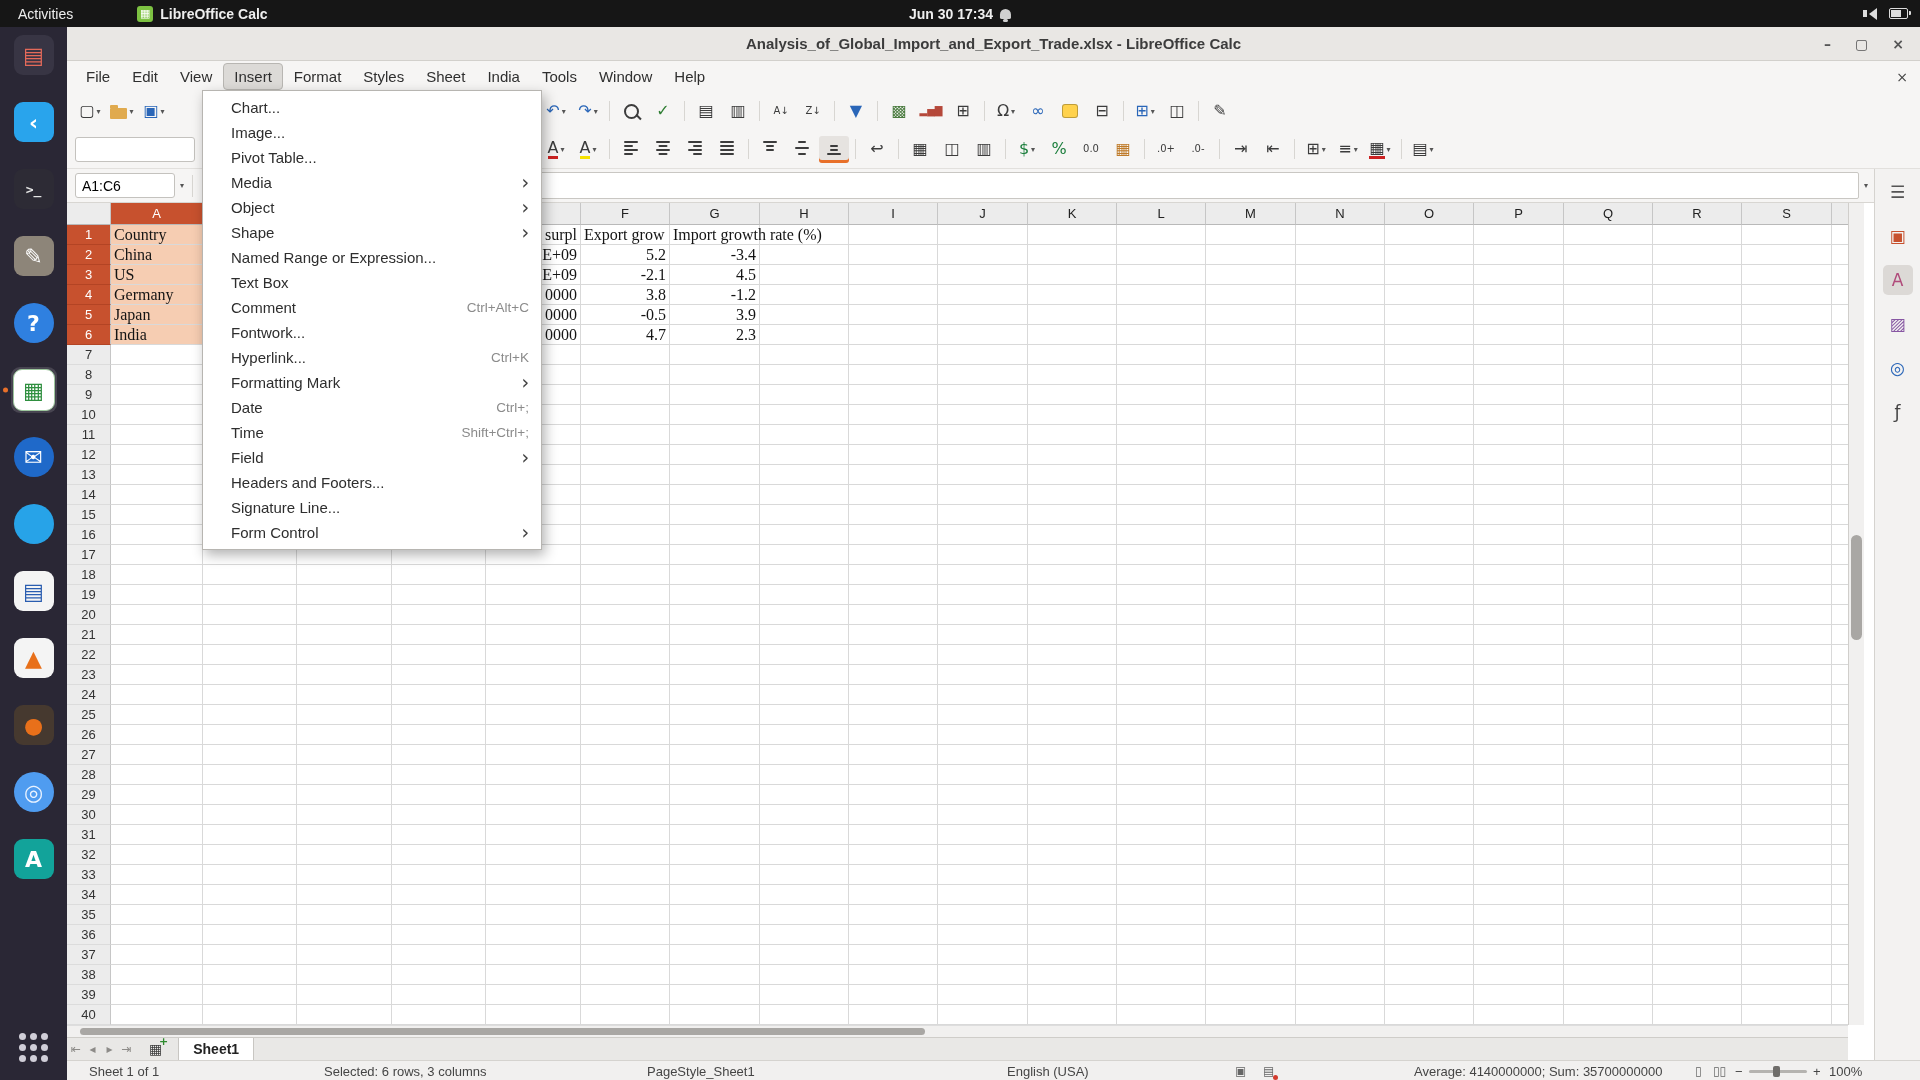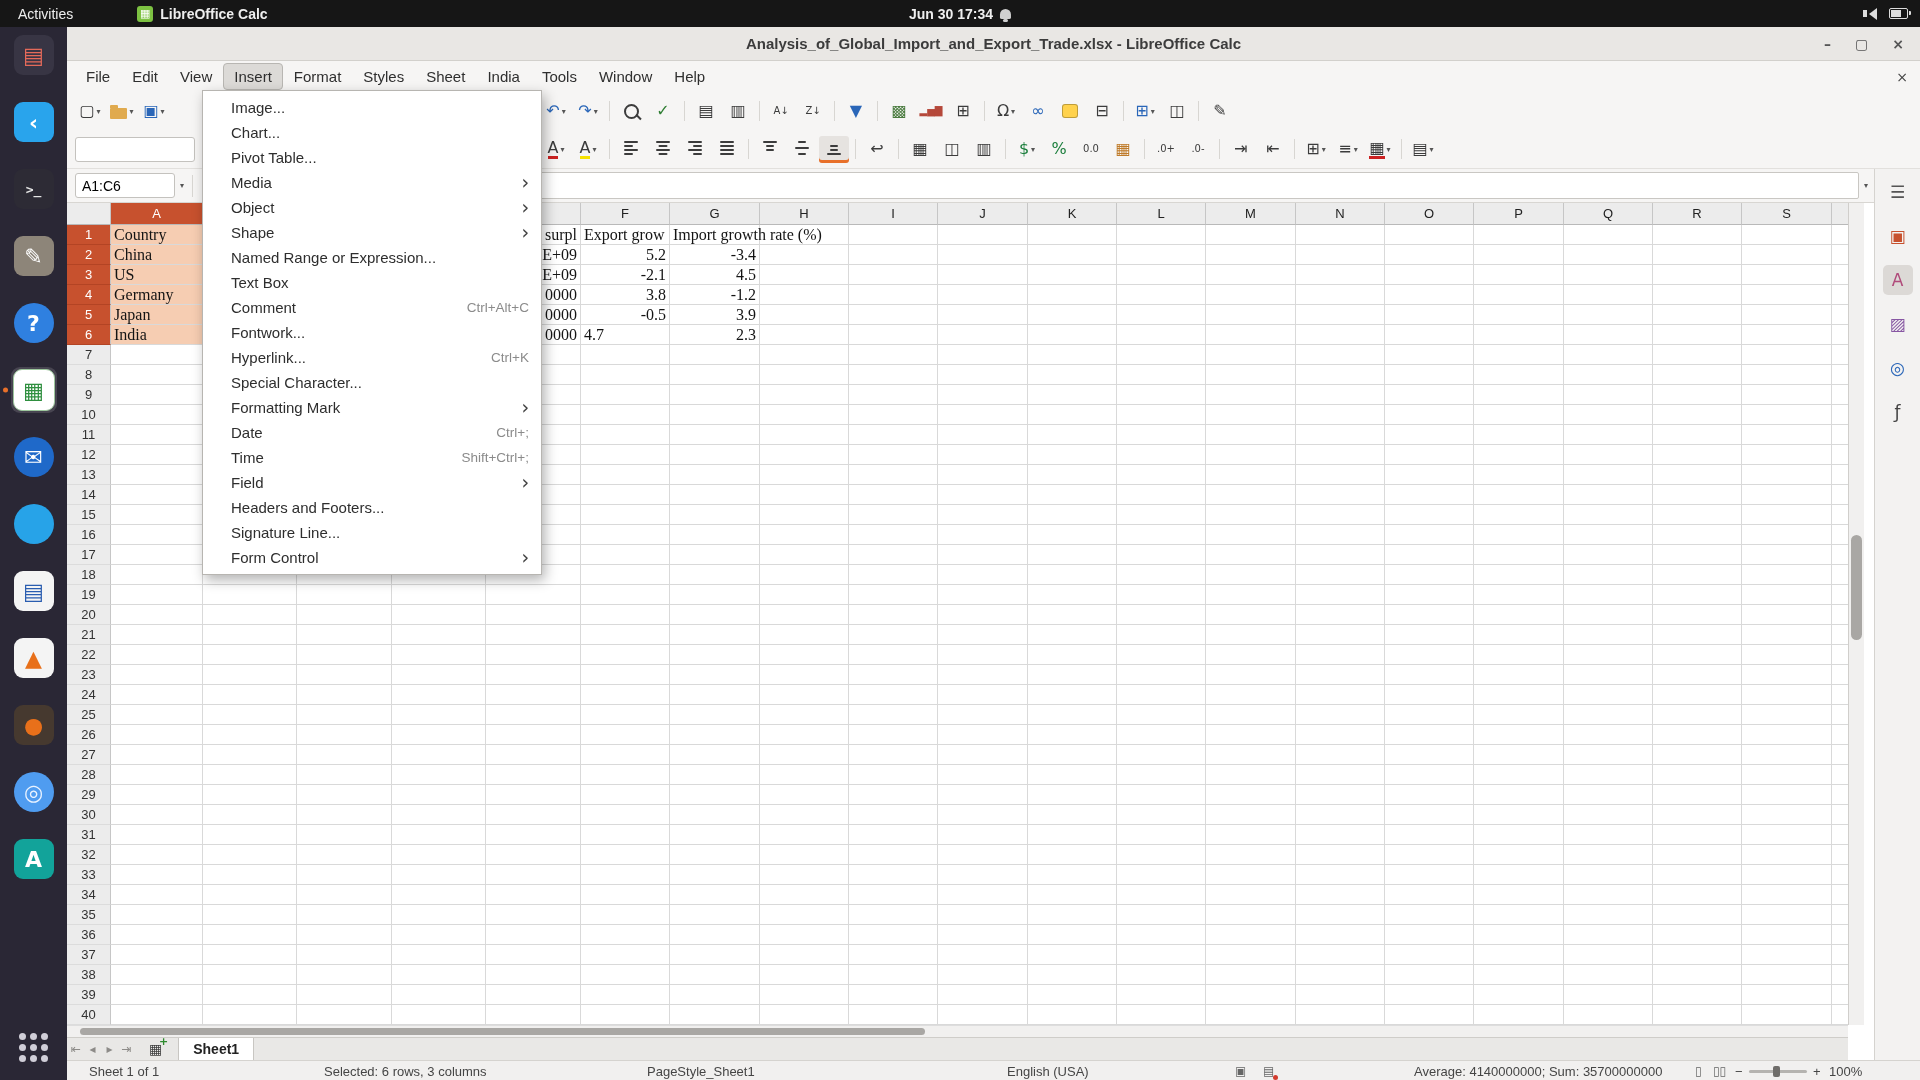--- a/index.html
+++ b/index.html
@@ -604,21 +604,21 @@
         <div class="cell" style="width: 90px;"></div>
         <div class="cell" style="width: 89px;"></div>
       </div>
       <div class="grow">
         <div class="rh sel">6</div>
         <div class="cell fillA" style="width: 92px; text-align: left;">India</div>
         <div class="cell" style="width: 94px;"></div>
         <div class="cell" style="width: 95px;"></div>
         <div class="cell" style="width: 94px;"></div>
         <div class="cell" style="width: 95px; text-align: right;">0000</div>
-        <div class="cell" style="width: 89px; ">4.7</div>
+        <div class="cell" style="width: 89px; text-align: right;">4.7</div>
         <div class="cell" style="width: 90px; text-align: right;">2.3</div>
         <div class="cell" style="width: 89px;"></div>
         <div class="cell" style="width: 89px;"></div>
         <div class="cell" style="width: 90px;"></div>
         <div class="cell" style="width: 89px;"></div>
         <div class="cell" style="width: 89px;"></div>
         <div class="cell" style="width: 90px;"></div>
         <div class="cell" style="width: 89px;"></div>
         <div class="cell" style="width: 89px;"></div>
         <div class="cell" style="width: 90px;"></div>
@@ -1451,24 +1451,24 @@
       <div class="sbt" style="color: rgb(85, 85, 85);">☰</div>
       <div class="sbt" style="color: rgb(199, 81, 46);">▣</div>
       <div class="sbt active" style="color: rgb(176, 74, 122);">A</div>
       <div class="sbt" style="color: rgb(135, 87, 163);">▨</div>
       <div class="sbt" style="color: rgb(42, 102, 184);">◎</div>
       <div class="sbt" style="color: rgb(68, 68, 68);">ƒ</div>
     </div>
 
   <div class="popup" id="insertmenu">
       <div class="mi">
+        <span class="lbl">Chart...</span>
+      </div>
+      <div class="mi">
         <span class="lbl">Image...</span>
-      </div>
-      <div class="mi">
-        <span class="lbl">Chart...</span>
       </div>
       <div class="mi">
         <span class="lbl">Pivot Table...</span>
       </div>
       <div class="mi">
         <span class="lbl">Media</span>
         <span class="arr"></span>
       </div>
       <div class="mi">
         <span class="lbl">Object</span>
@@ -1487,23 +1487,20 @@
       <div class="mi">
         <span class="lbl">Comment</span>
         <span class="sc">Ctrl+Alt+C</span>
       </div>
       <div class="mi">
         <span class="lbl">Fontwork...</span>
       </div>
       <div class="mi">
         <span class="lbl">Hyperlink...</span>
         <span class="sc">Ctrl+K</span>
-      </div>
-      <div class="mi">
-        <span class="lbl">Special Character...</span>
       </div>
       <div class="mi">
         <span class="lbl">Formatting Mark</span>
         <span class="arr"></span>
       </div>
       <div class="mi">
         <span class="lbl">Date</span>
         <span class="sc">Ctrl+;</span>
       </div>
       <div class="mi">

